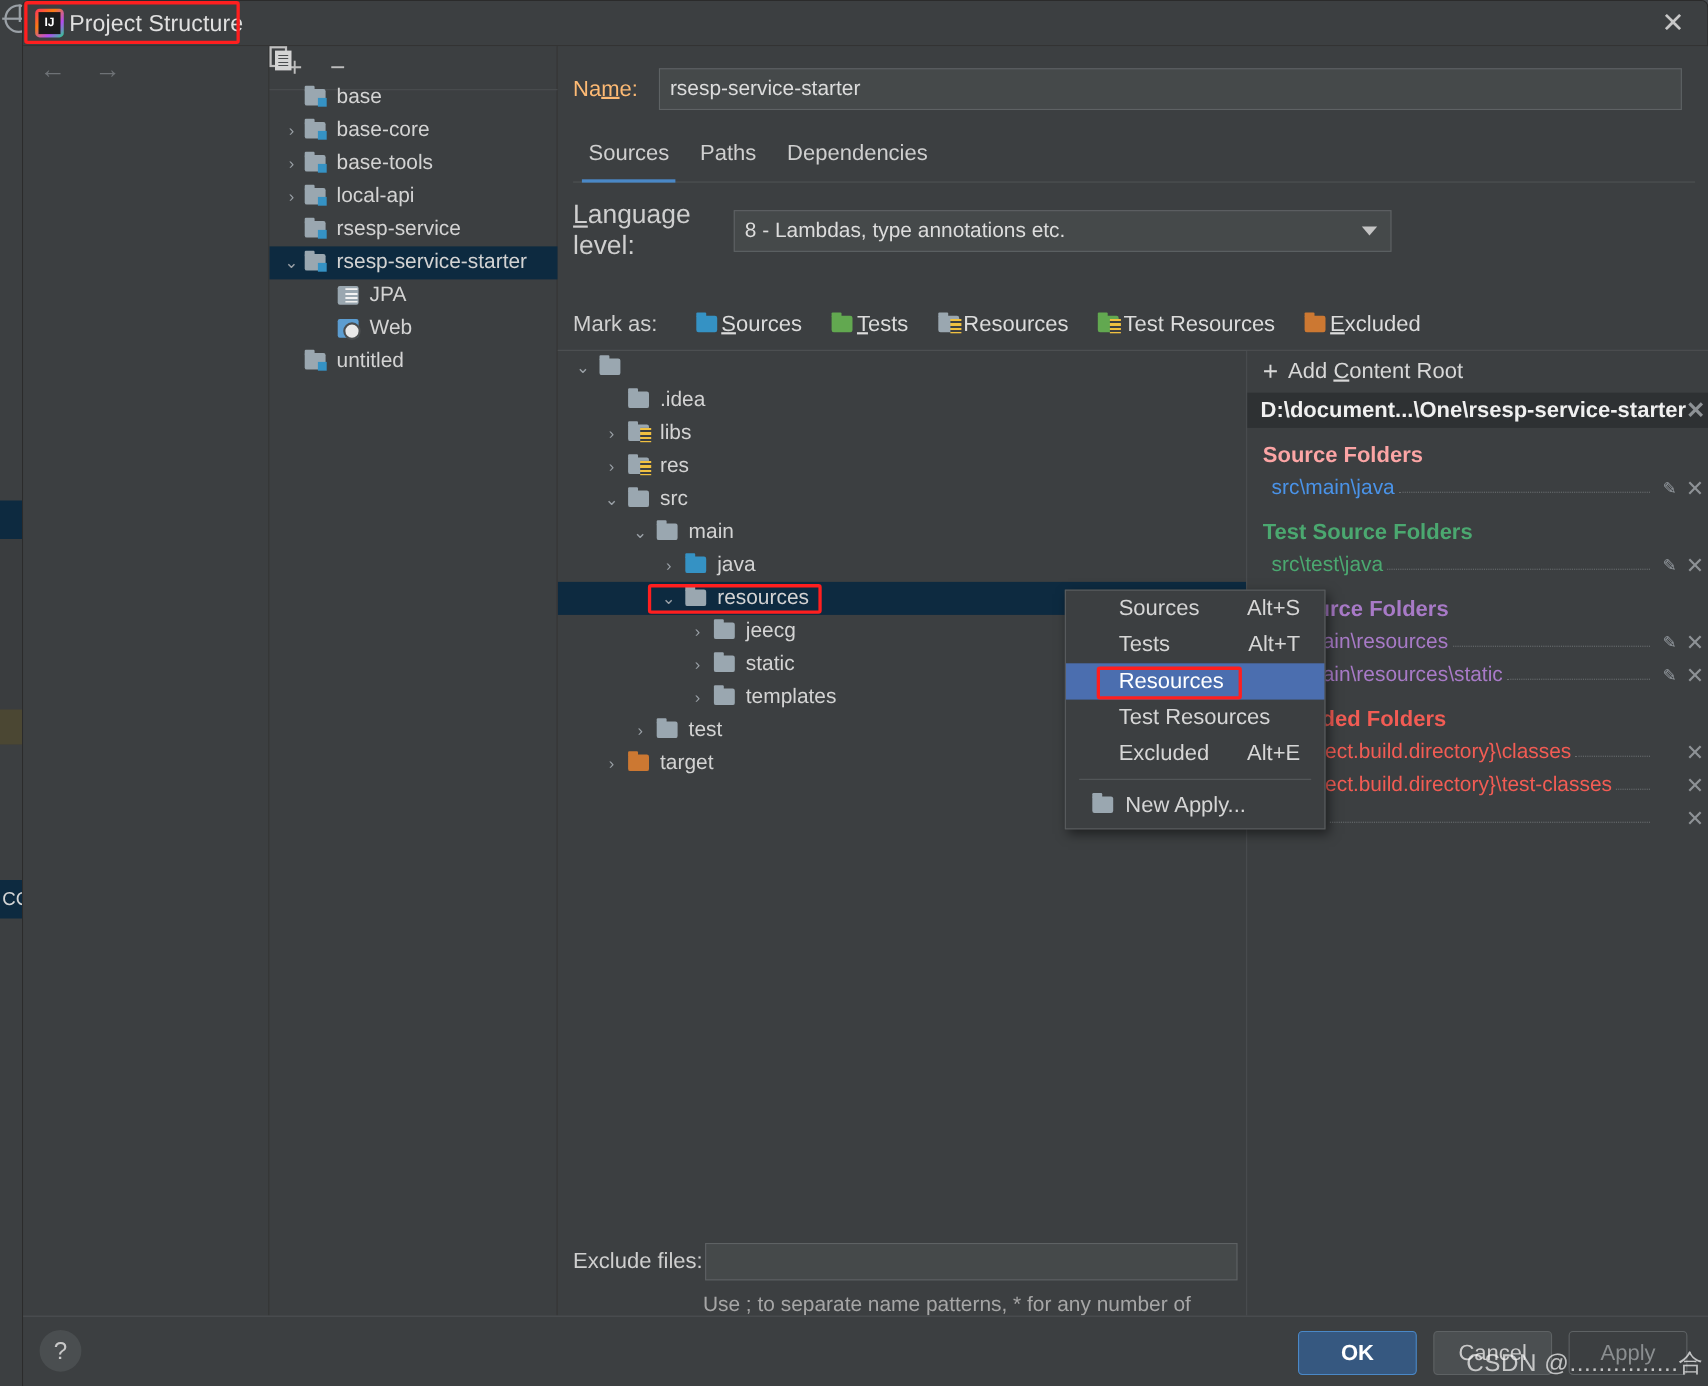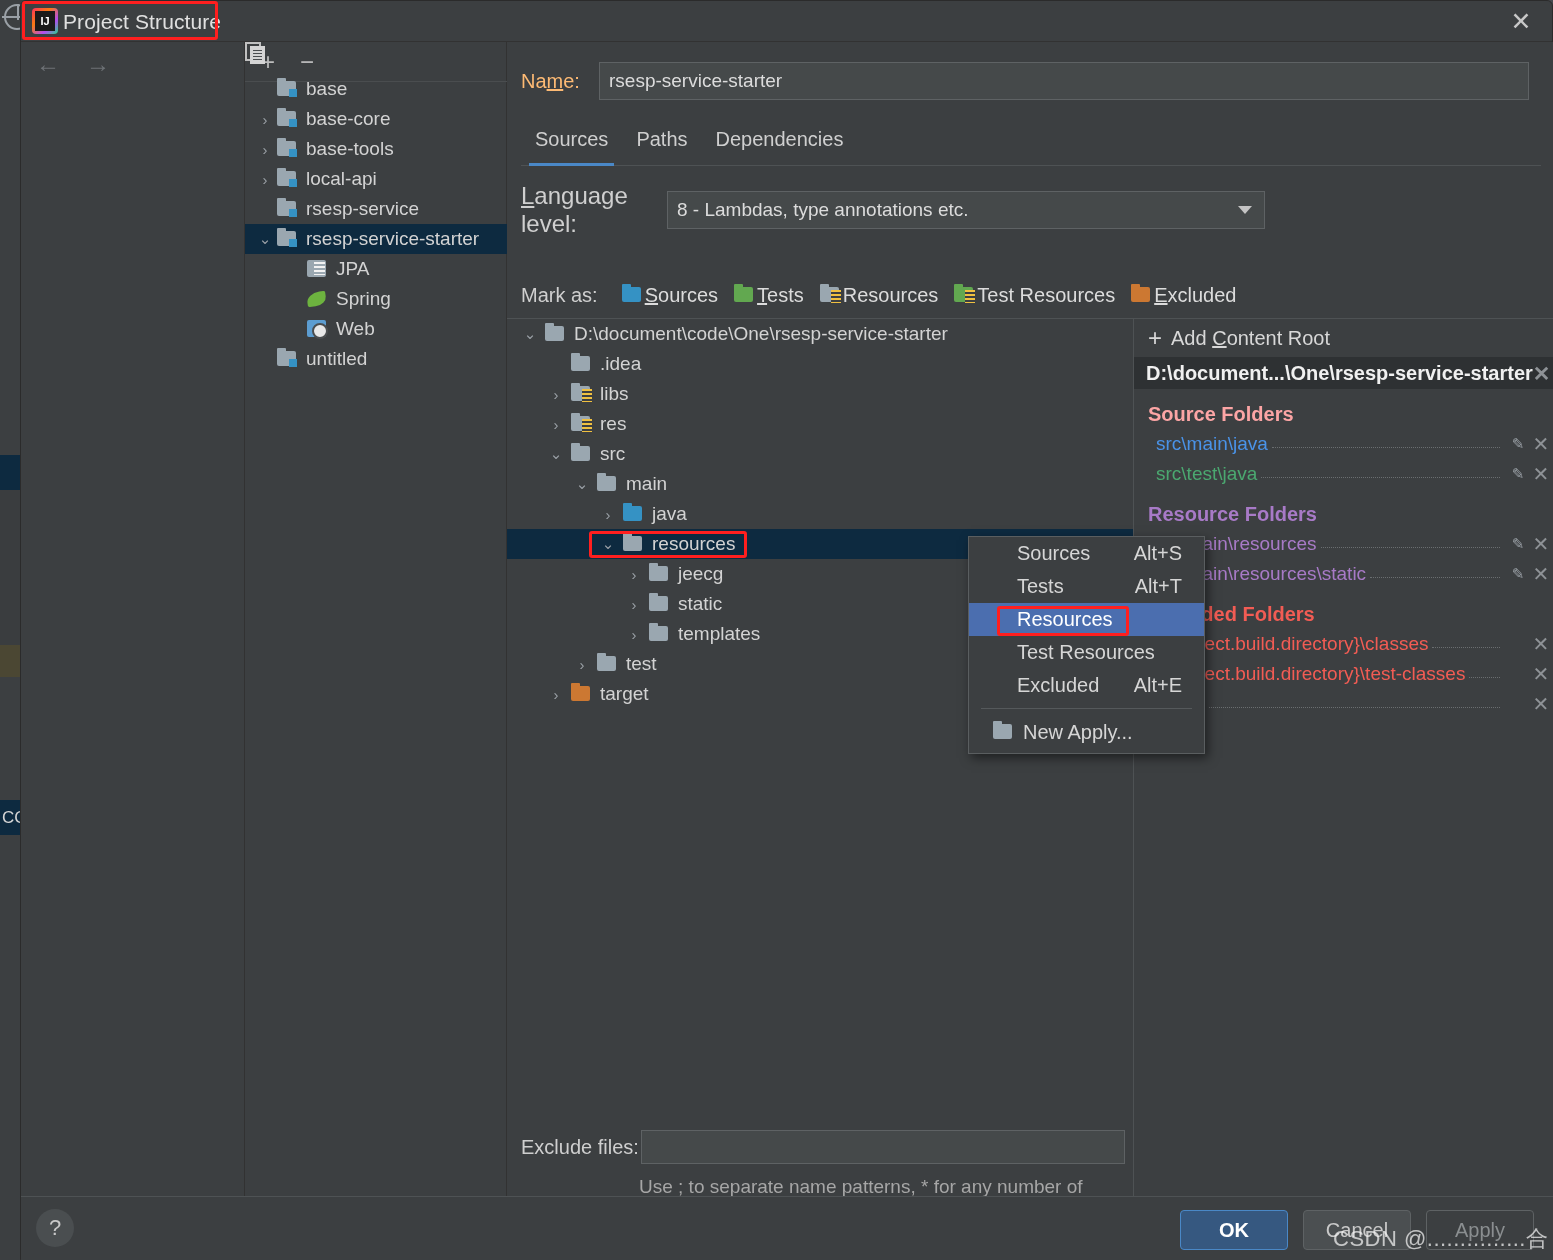--- a/index.html
+++ b/index.html
@@ -134,21 +134,21 @@
   .ll-row { position: absolute; left: 14px; top: 140px; display: flex; align-items: center; }
   .ll-label { font-size: 24px; color: #cfcfcf; width: 146px; }
   .ll-select {
     position: relative; width: 598px; height: 38px; background: #45494a;
     border: 1px solid #5e6264; color: #dcdcdc; font-size: 19px;
     display: flex; align-items: center; padding: 0 9px;
   }
   .ll-caret { position: absolute; right: 12px; top: 14px; width: 0; height: 0;
               border-left: 7px solid transparent; border-right: 7px solid transparent; border-top: 8px solid #c4c4c4; }
 
-  .markas { position: absolute; left: 14px; top: 242px; display: flex; align-items: center; gap: 0px; }
+  .markas { position: absolute; left: 14px; top: 242px; display: flex; align-items: center; gap: 11px; }
   .ma-label { font-size: 20px; color: #cfcfcf; margin-right: 22px; }
   .ma-item { display: flex; align-items: center; font-size: 20px; color: #dcdcdc; margin-right: 14px; }
   .ma-ico { width: 25px; height: 20px; position: relative; flex: none; }
   .ma-item u { text-decoration: underline; }
 
   .splitline { position: absolute; left: 0; top: 276px; width: 1047px; height: 1px; background: #4e5254; }
 
   
   .ctree { position: absolute; left: 0; top: 277px; width: 626px; height: 800px; overflow: hidden; }
   .crow { position: relative; height: 30px; display: flex; align-items: center;
@@ -325,28 +325,20 @@
               <span class="marrow"></span>
               <span class="micon">
                 <span class="jpa-icon"></span>
               </span>
               <span>JPA</span>
             </div>
             <div class="mrow">
               <span style="width:40px;flex:none"></span>
               <span class="marrow"></span>
               <span class="micon">
-                <span class="spring-icon"></span>
-              </span>
-              <span>Spring</span>
-            </div>
-            <div class="mrow">
-              <span style="width:40px;flex:none"></span>
-              <span class="marrow"></span>
-              <span class="micon">
                 <span class="web-icon"></span>
               </span>
               <span>Web</span>
             </div>
             <div class="mrow">
               <span style="width:10px;flex:none"></span>
               <span class="marrow"></span>
               <span class="micon">
                 <span class="folder f-gray"></span>
                 <span class="badge-blue"></span>
@@ -415,21 +407,20 @@
 
         <div class="splitline"></div>
 
         <div class="ctree" id="content-tree">
             <div class="crow">
               <span style="width:10px;flex:none"></span>
               <span class="carrow">⌄</span>
               <span class="cicon">
                 <span class="folder f-gray"></span>
               </span>
-              <span>D:\document\code\One\rsesp-service-starter</span>
             </div>
             <div class="crow">
               <span style="width:36px;flex:none"></span>
               <span class="carrow"></span>
               <span class="cicon">
                 <span class="folder f-gray"></span>
               </span>
               <span>.idea</span>
             </div>
             <div class="crow">
@@ -545,20 +536,21 @@
             <span class="root-x">✕</span>
           </div>
           <div id="roots-groups">
               <div class="grp-title g-src" style="color: #fca5a5;">Source Folders</div>
               <div class="path-row p-src" style="color: rgb(74, 147, 232);">
                 <span>src\main\java</span>
                 <span class="p-dots"></span>
                 <span class="p-pencil">✎</span>
                 <span class="p-x">✕</span>
               </div>
+              <div class="grp-title g-test" style="color: rgb(75, 168, 112);">Test Source Folders</div>
               <div class="path-row p-test" style="color: rgb(75, 168, 112);">
                 <span>src\test\java</span>
                 <span class="p-dots"></span>
                 <span class="p-pencil">✎</span>
                 <span class="p-x">✕</span>
               </div>
               <div class="grp-title g-res" style="color: rgb(168, 122, 199);">Resource Folders</div>
               <div class="path-row p-src" style="color: rgb(168, 122, 199);">
                 <span>src\main\resources</span>
                 <span class="p-dots"></span>

